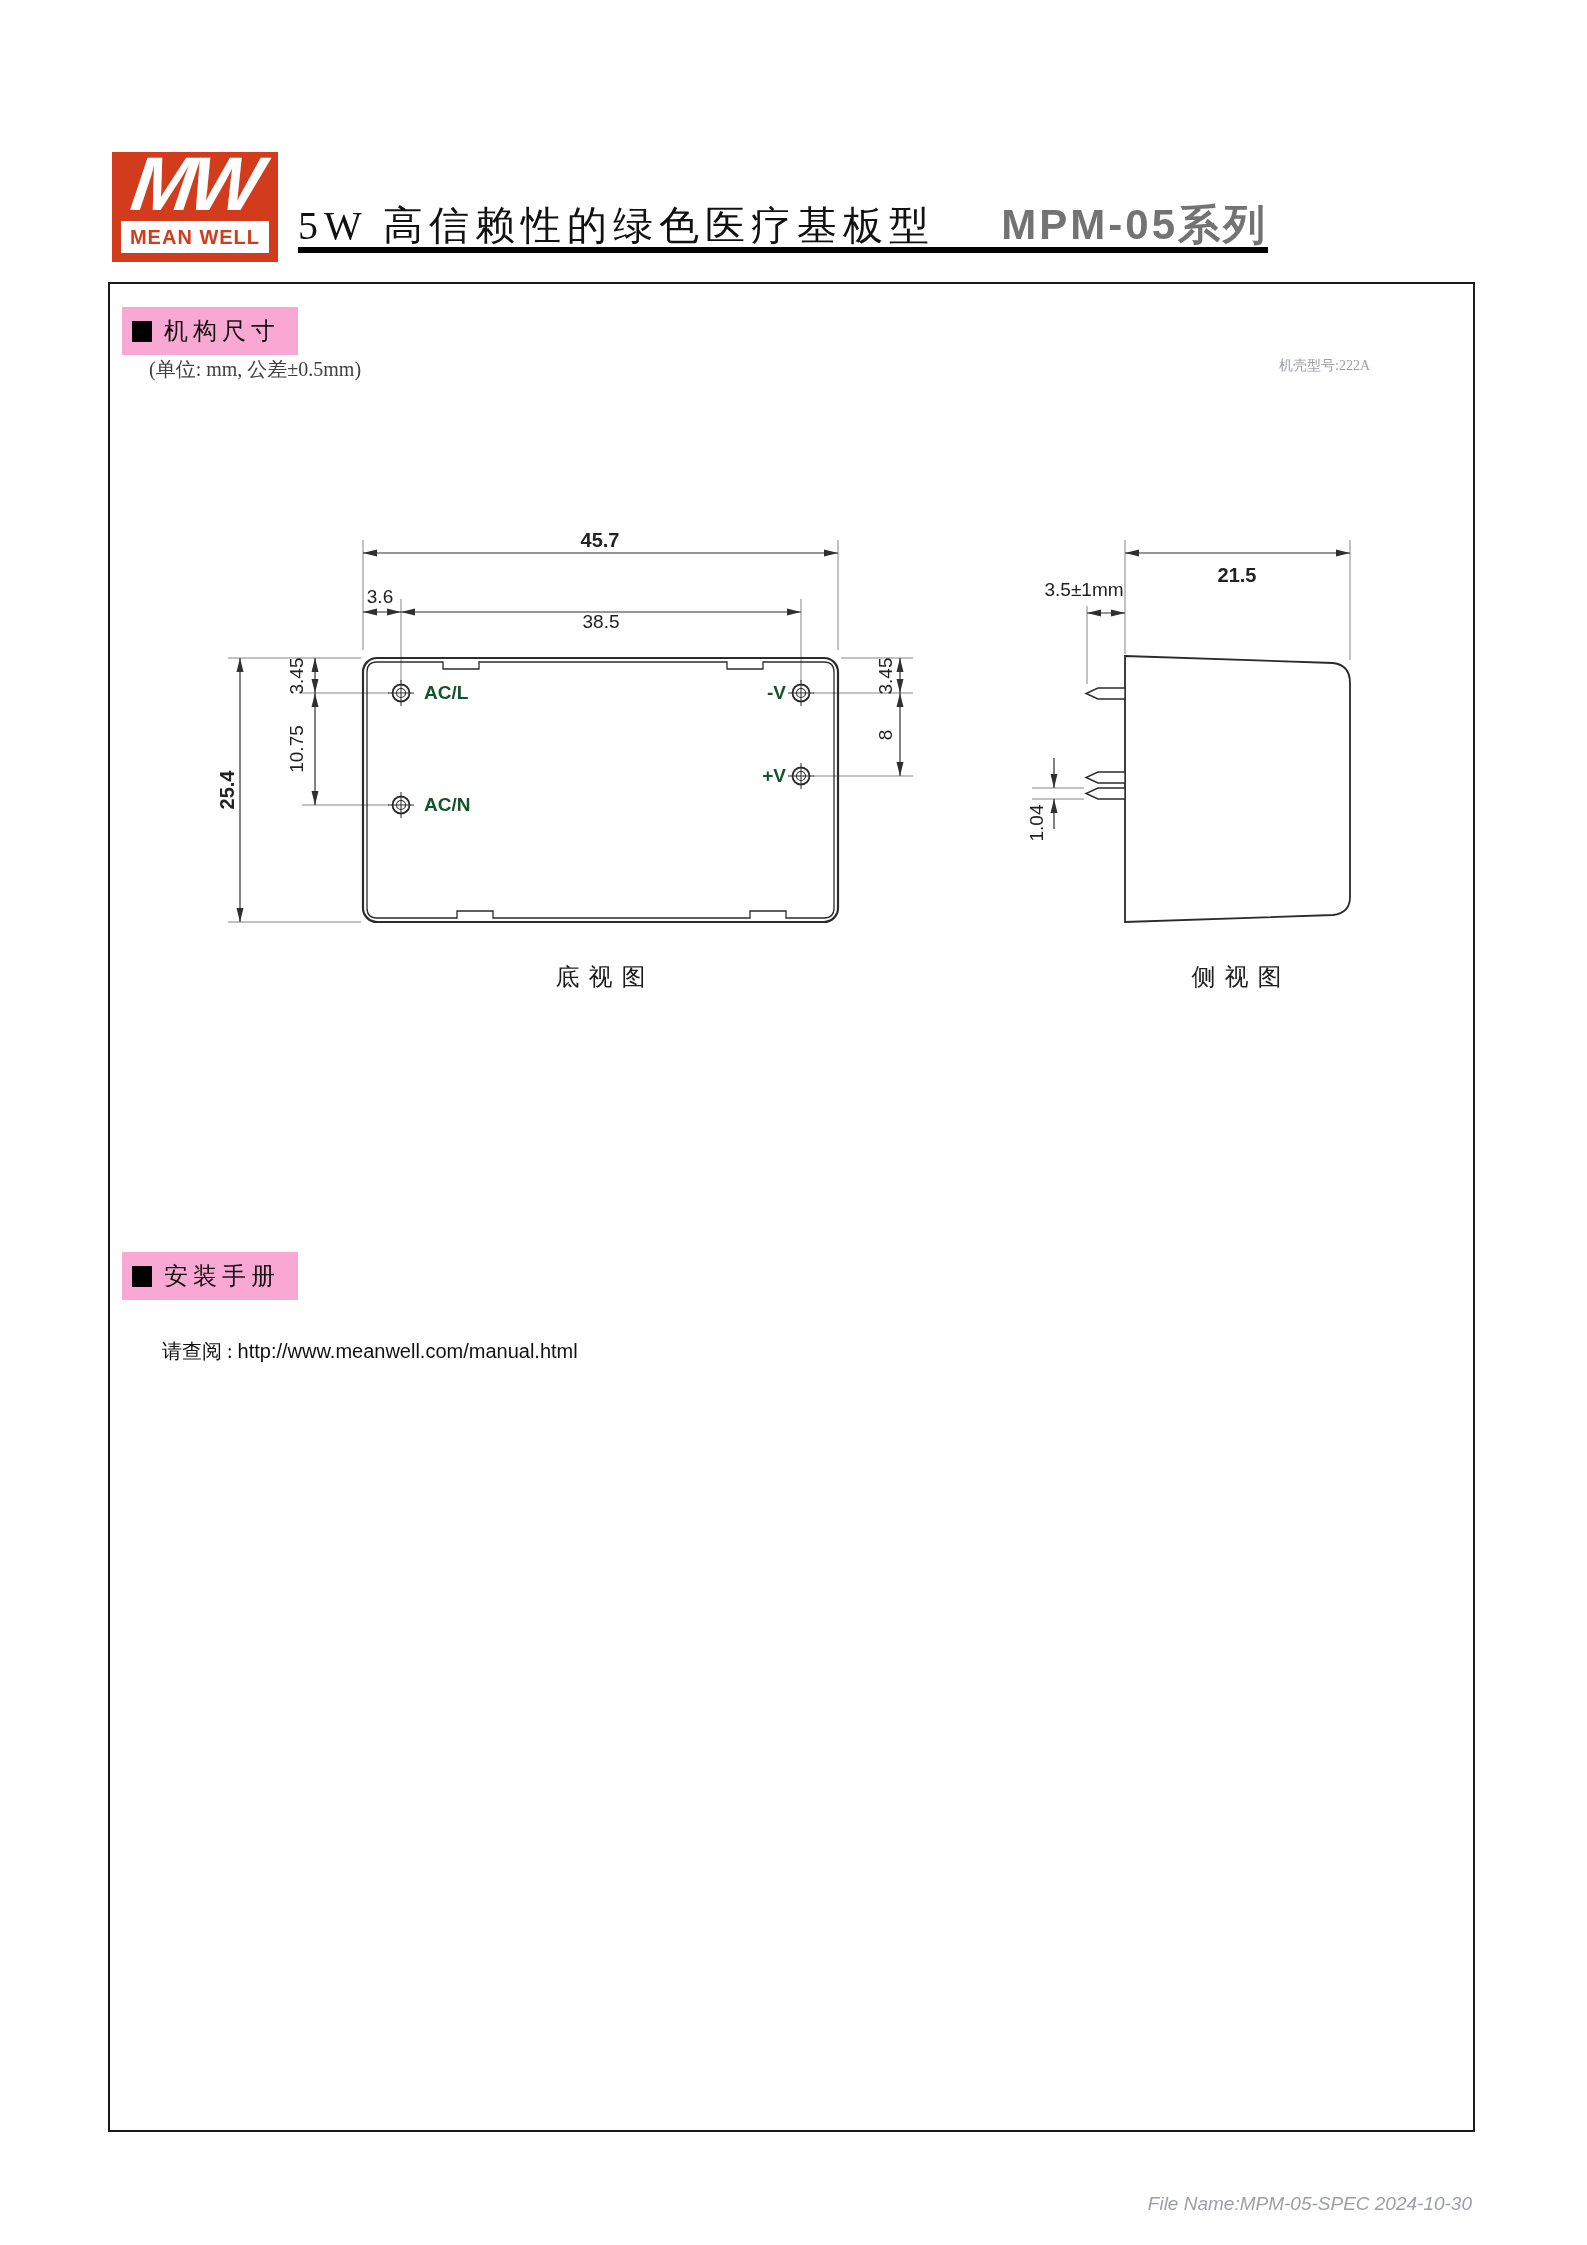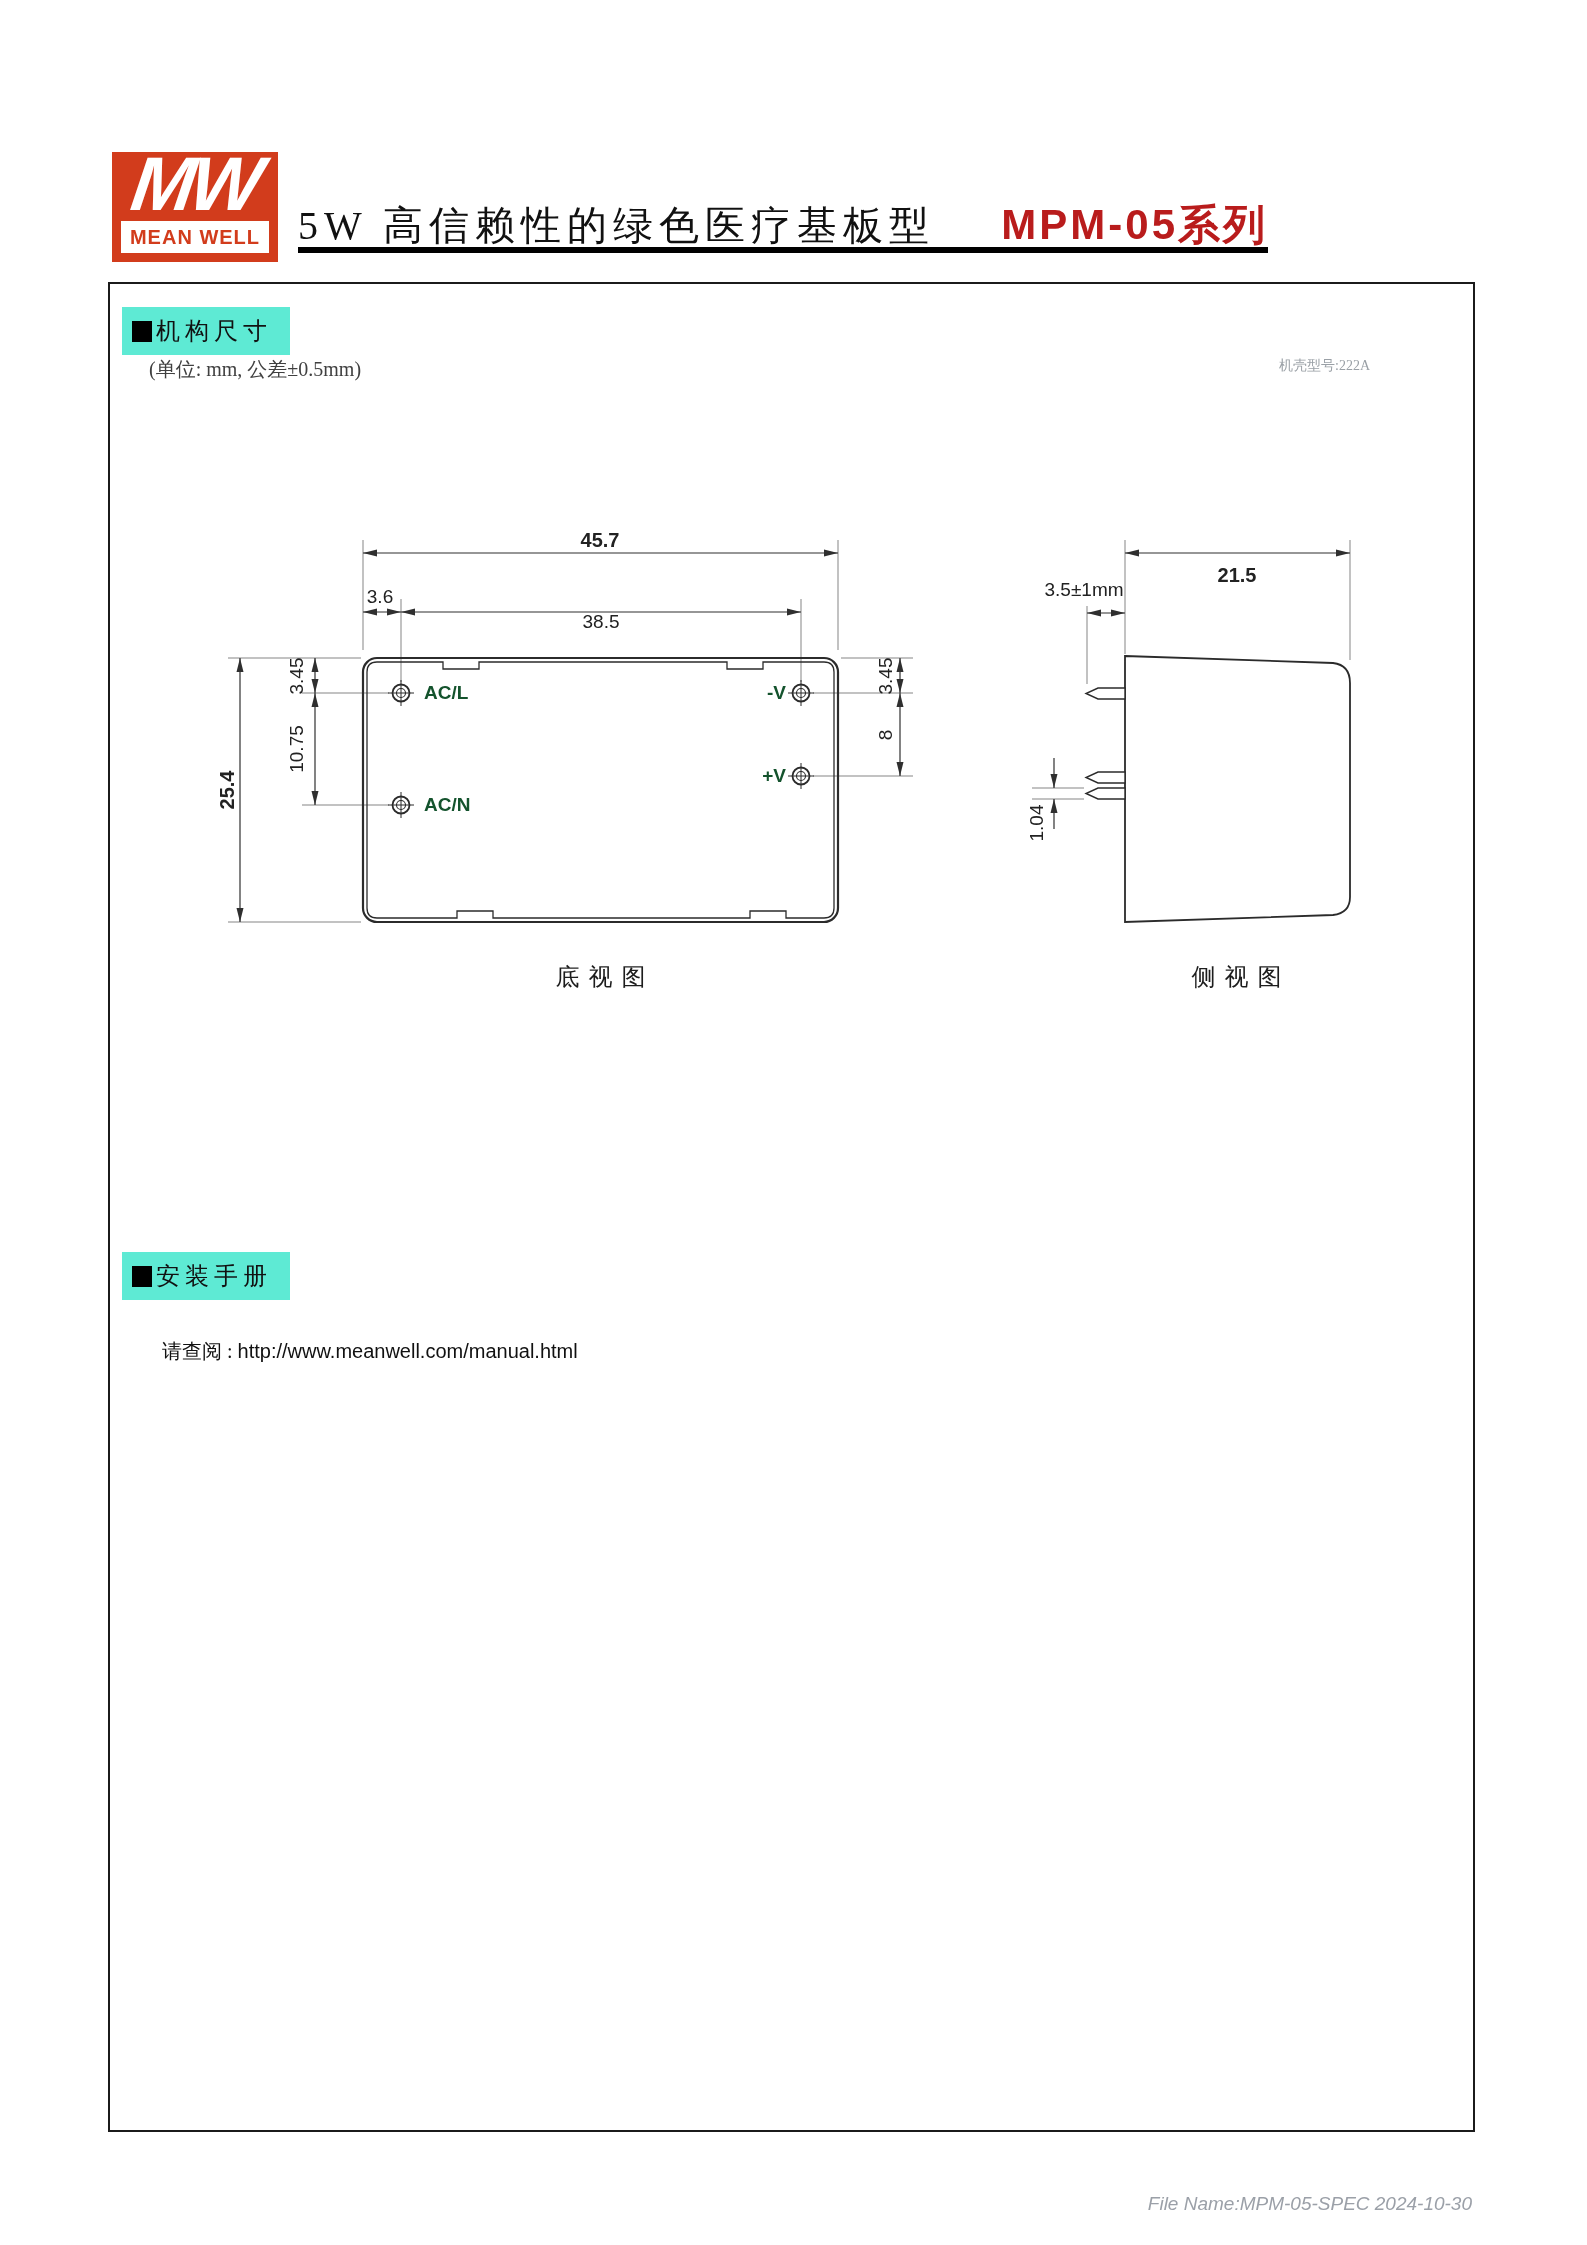--- a/index.html
+++ b/index.html
@@ -28,33 +28,33 @@
     color:#d23c1c; font-weight:bold; font-size:20px; letter-spacing:1px;
   }
   .doc-title {
     position:absolute; left:298px; top:198px;
     font-family:"Liberation Serif", serif; font-size:40px; letter-spacing:6px; color:#111;
     white-space:nowrap;
   }
   .doc-series {
     position:absolute; right:319px; top:197px;
     font-family:"Liberation Sans", sans-serif; font-weight:bold; font-size:42px;
-    letter-spacing:3px; color:#b91c1c; white-space:nowrap;
+    letter-spacing:3px; color:#737373; white-space:nowrap;
   }
   .title-rule { position:absolute; left:298px; top:247px; width:970px; height:6px; background:#000; }
 
   
   .content-box {
     position:absolute; left:108px; top:282px; width:1367px; height:1850px;
     border:2px solid #1b1b1b; background:#fff;
   }
 
   .sec-head {
-    position:absolute; display:flex; align-items:center; gap:4px;
-    background:#5eead4; padding:8px 18px 8px 10px;
+    position:absolute; display:flex; align-items:center; gap:12px;
+    background:#f9a8d4; padding:8px 18px 8px 10px;
   }
   .sq { width:20px; height:21px; background:#000; flex:0 0 auto; }
   .sec-title {
     font-family:"Liberation Serif", serif; font-size:24px; letter-spacing:5px; color:#111;
     white-space:nowrap;
   }
   .unit-note {
     position:absolute; left:149px; top:356px;
     font-family:"Liberation Serif", serif; font-size:20px; color:#404040; white-space:nowrap;
   }

